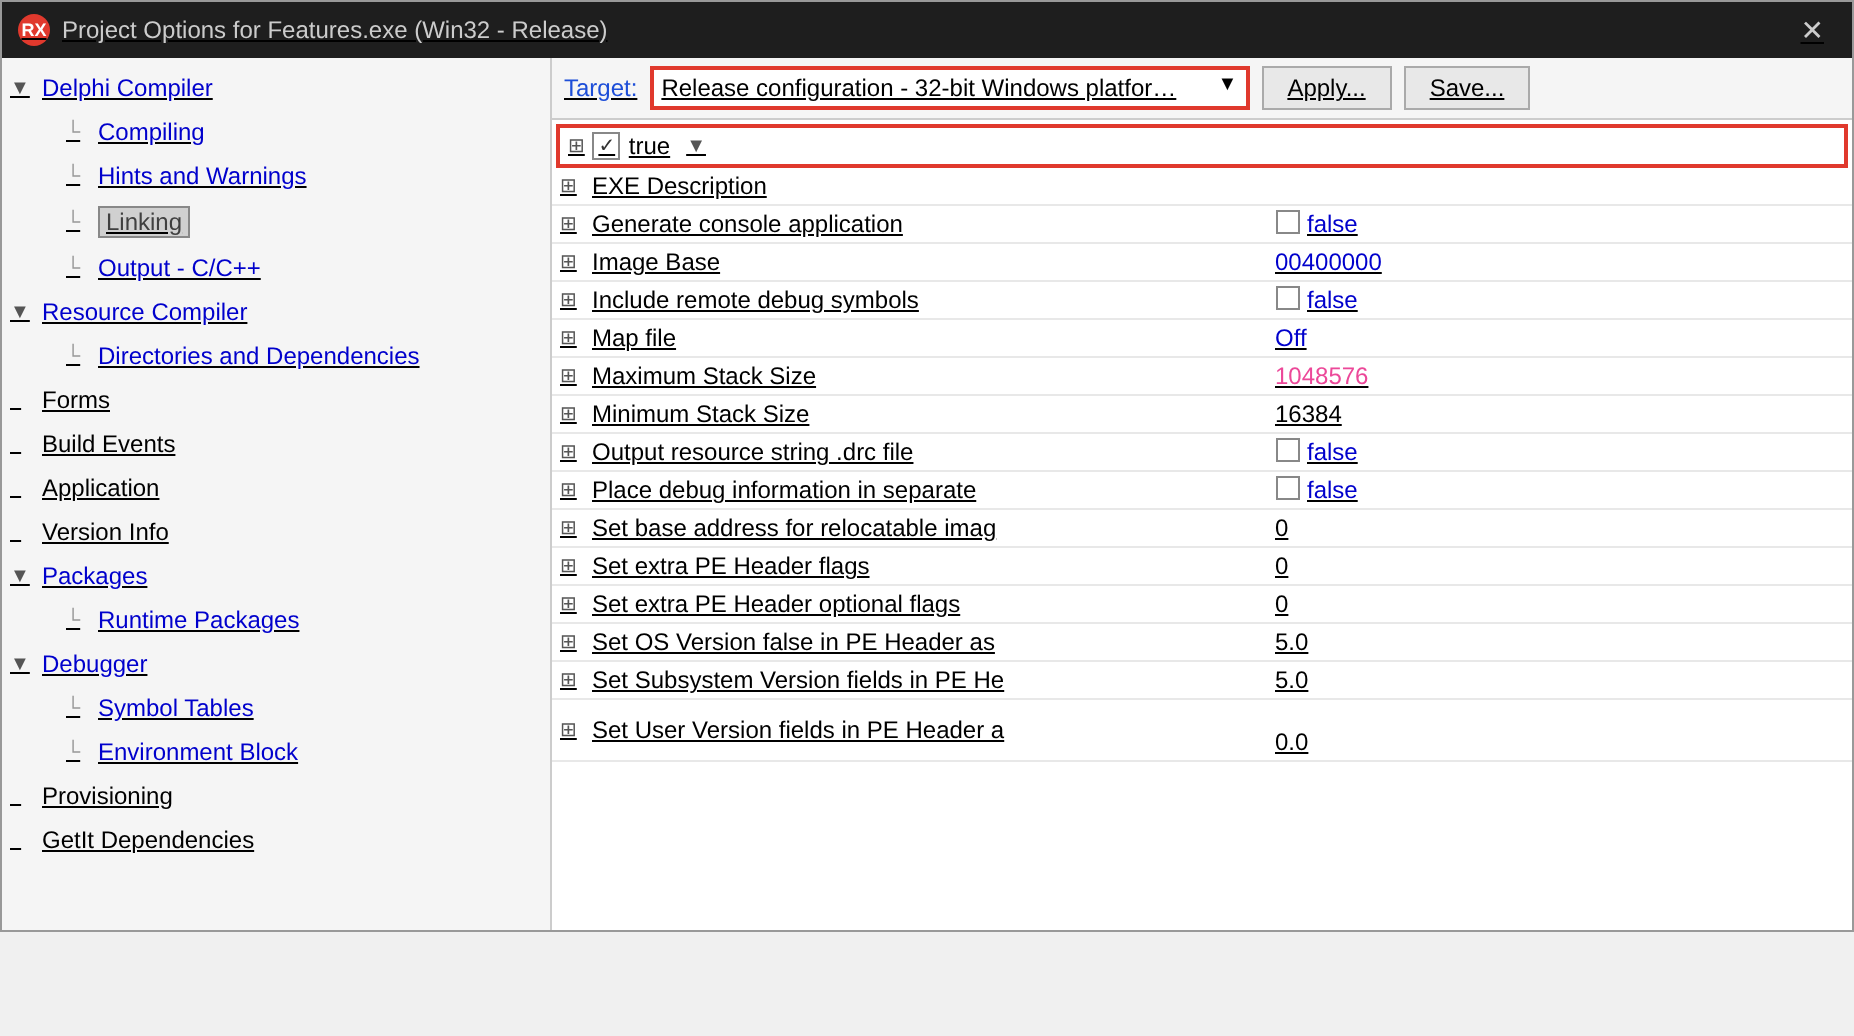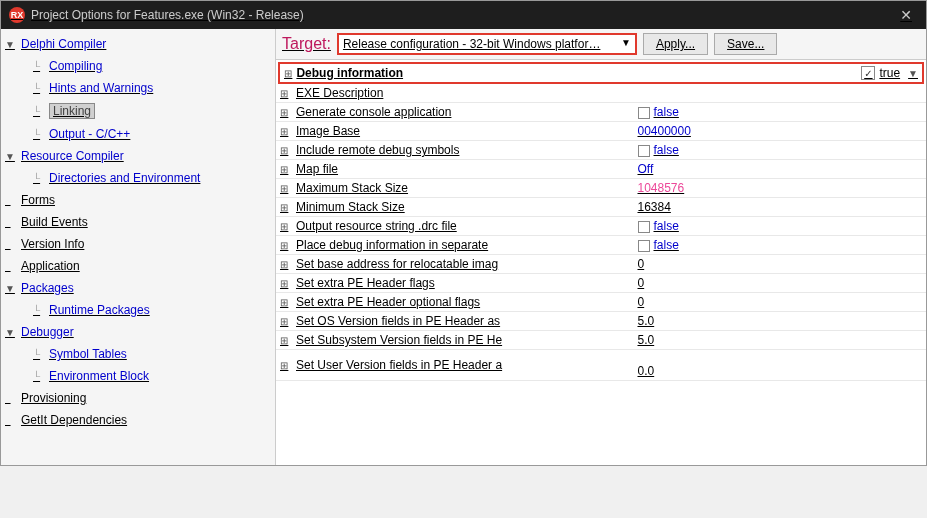--- a/index.html
+++ b/index.html
@@ -139,22 +139,22 @@
       display: flex;
       align-items: center;
       padding: 4px 6px;
       gap: 6px;
       background: #f5f5f5;
       border-bottom: 1px solid #ccc;
       flex-shrink: 0;
     }
 
     .target-label {
-      font-size: 16px;
-      color: #be185d;
+      font-size: 12px;
+      color: #1d4ed8;
     }
 
     .target-dropdown {
       border: 2px solid #e0392d;
       padding: 2px 24px 2px 4px;
       font-size: 12px;
       background: white;
       position: relative;
       min-width: 300px;
       display: flex;
@@ -254,21 +254,21 @@
       flex-shrink: 0;
     }
 
     .prop-name {
       color: #000;
     }
 
     .prop-value-cell {
       width: 45%;
       display: flex;
-      align-items: flex-end;
+      align-items: flex-start;
       gap: 4px;
     }
 
     .prop-checkbox {
       width: 12px;
       height: 12px;
       border: 1px solid #888;
       background: white;
       flex-shrink: 0;
     }
@@ -332,21 +332,21 @@
       <div class="tree-item">
         <div class="tree-row">
           <span class="tree-expand">▼</span>
           <span class="tree-label">Resource Compiler</span>
         </div>
       </div>
       <div class="tree-child">
         <div class="tree-item">
           <div class="tree-row">
             <span class="tree-connector">└</span>
-            <span class="tree-label">Directories and Environment</span>
+            <span class="tree-label">Directories and Dependencies</span>
           </div>
         </div>
       </div>
 
       <div class="tree-item">
         <div class="tree-row">
           <span class="tree-expand">&nbsp;&nbsp;</span>
           <span class="tree-label black">Forms</span>
         </div>
       </div>
@@ -354,28 +354,28 @@
       <div class="tree-item">
         <div class="tree-row">
           <span class="tree-expand">&nbsp;&nbsp;</span>
           <span class="tree-label black">Build Events</span>
         </div>
       </div>
 
       <div class="tree-item">
         <div class="tree-row">
           <span class="tree-expand">&nbsp;&nbsp;</span>
+          <span class="tree-label black">Application</span>
+        </div>
+      </div>
+
+      <div class="tree-item">
+        <div class="tree-row">
+          <span class="tree-expand">&nbsp;&nbsp;</span>
           <span class="tree-label black">Version Info</span>
-        </div>
-      </div>
-
-      <div class="tree-item">
-        <div class="tree-row">
-          <span class="tree-expand">&nbsp;&nbsp;</span>
-          <span class="tree-label black">Application</span>
         </div>
       </div>
 
       <div class="tree-item">
         <div class="tree-row">
           <span class="tree-expand">▼</span>
           <span class="tree-label">Packages</span>
         </div>
       </div>
       <div class="tree-child">
@@ -432,21 +432,20 @@
         <div class="target-dropdown" style="border:2px solid #e0392d; min-width:300px; padding:2px 20px 2px 4px; position:relative; font-size:12px; background:white; cursor:pointer;">
           <span>Release configuration - 32-bit Windows platfor…</span>
           <span class="target-dropdown-arrow" style="position:absolute;right:4px;">▼</span>
         </div>
         <button class="apply-btn">Apply...</button>
         <button class="save-btn">Save...</button>
       </div>
 
       <div class="prop-header">
         <span style="font-size:10px;color:#555;margin-right:4px;">⊞</span>
-        <span class="prop-header-name">Debug information</span>
         <div class="prop-header-value">
           <div class="prop-header-checkbox">
             <span>✓</span>
           </div>
           <span class="prop-header-text">true</span>
         </div>
         <span class="prop-header-dropdown" style="margin-left:8px;">▼</span>
       </div>
 
       <div class="properties-grid">
@@ -609,21 +608,21 @@
                 <td style="width: 45%;">
                   <div class="prop-value-cell">
                     <span style="color: rgb(0, 0, 0);">0</span>
                   </div>
                 </td>
               </tr>
               <tr>
                 <td style="width: 55%; white-space: nowrap;">
                   <div class="prop-name-cell">
                     <span class="prop-expand-icon">⊞</span>
-                    <span class="prop-name">Set OS Version fields in PE Header as</span>
+                    <span class="prop-name">Set OS Version false in PE Header as</span>
                   </div>
                 </td>
                 <td style="width: 45%;">
                   <div class="prop-value-cell">
                     <span style="color: rgb(0, 0, 0);">5.0</span>
                   </div>
                 </td>
               </tr>
               <tr>
                 <td style="width: 55%; white-space: nowrap;">

